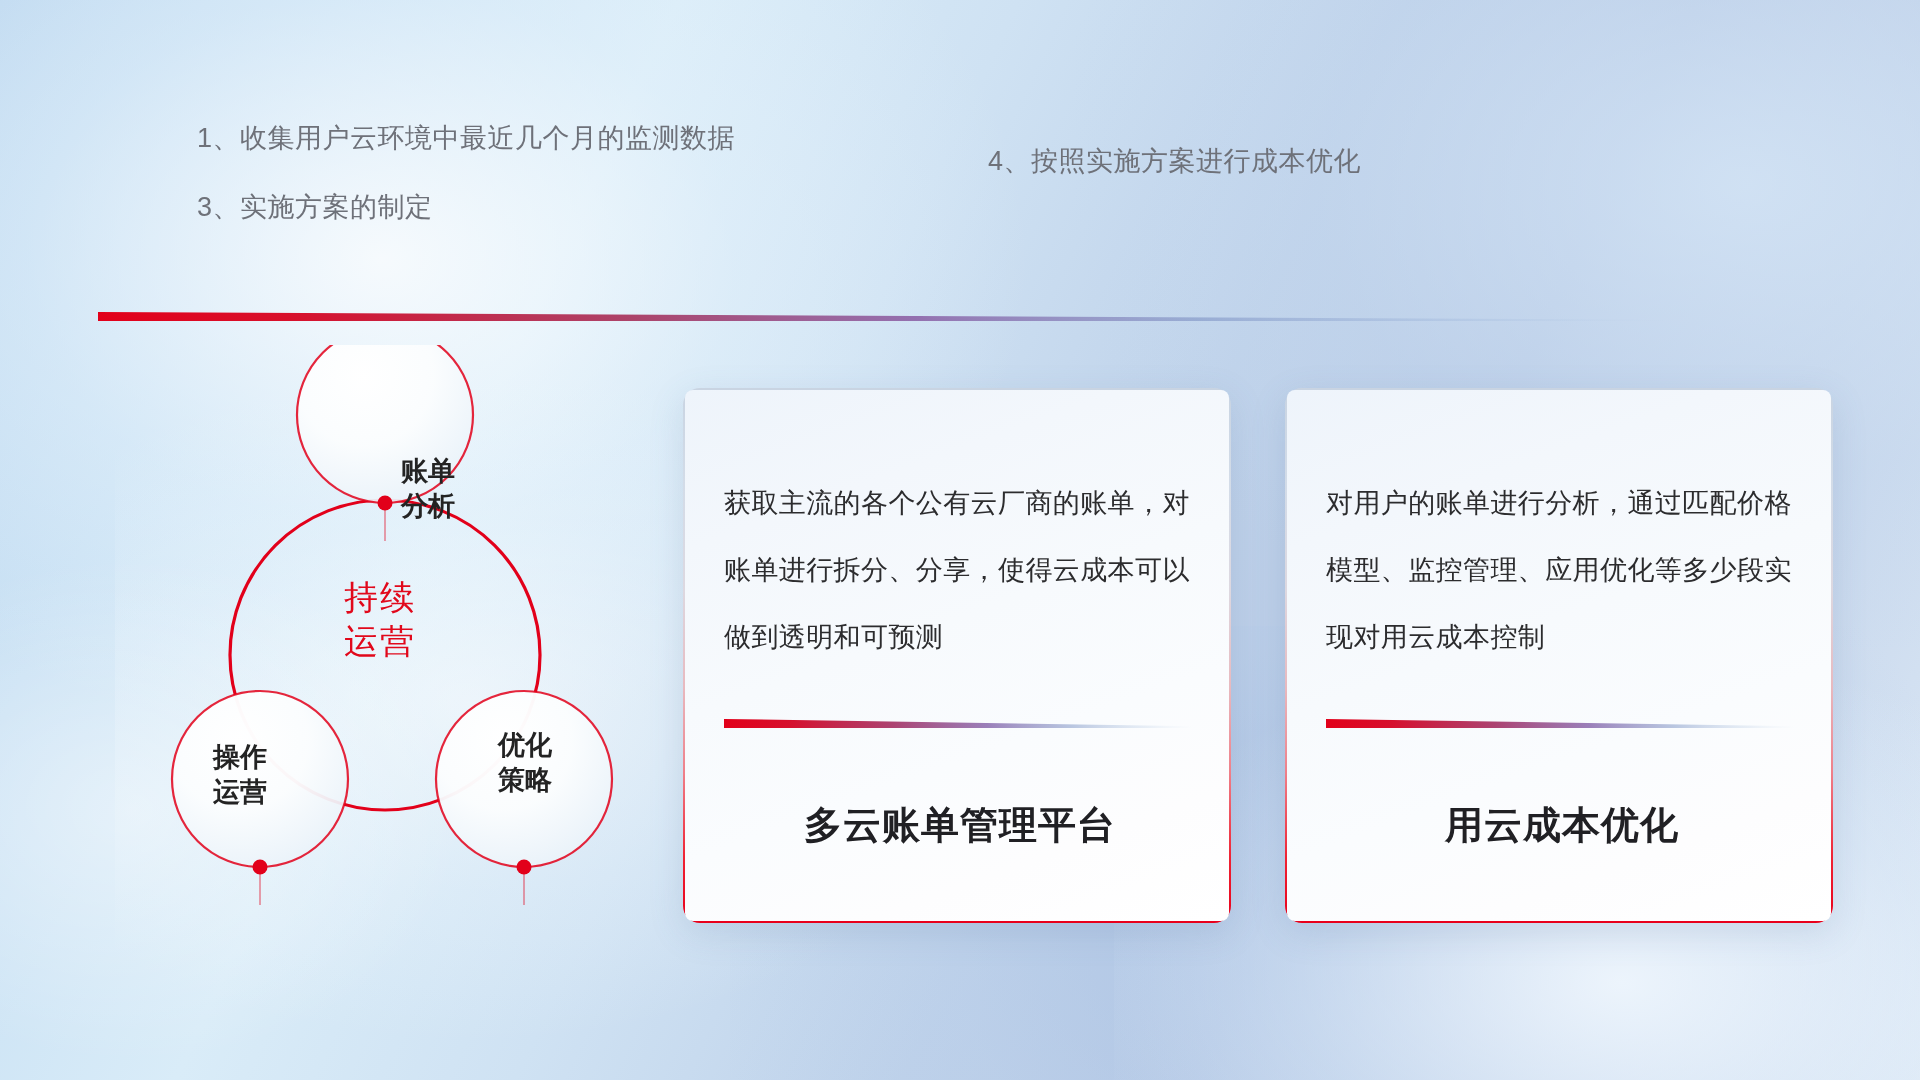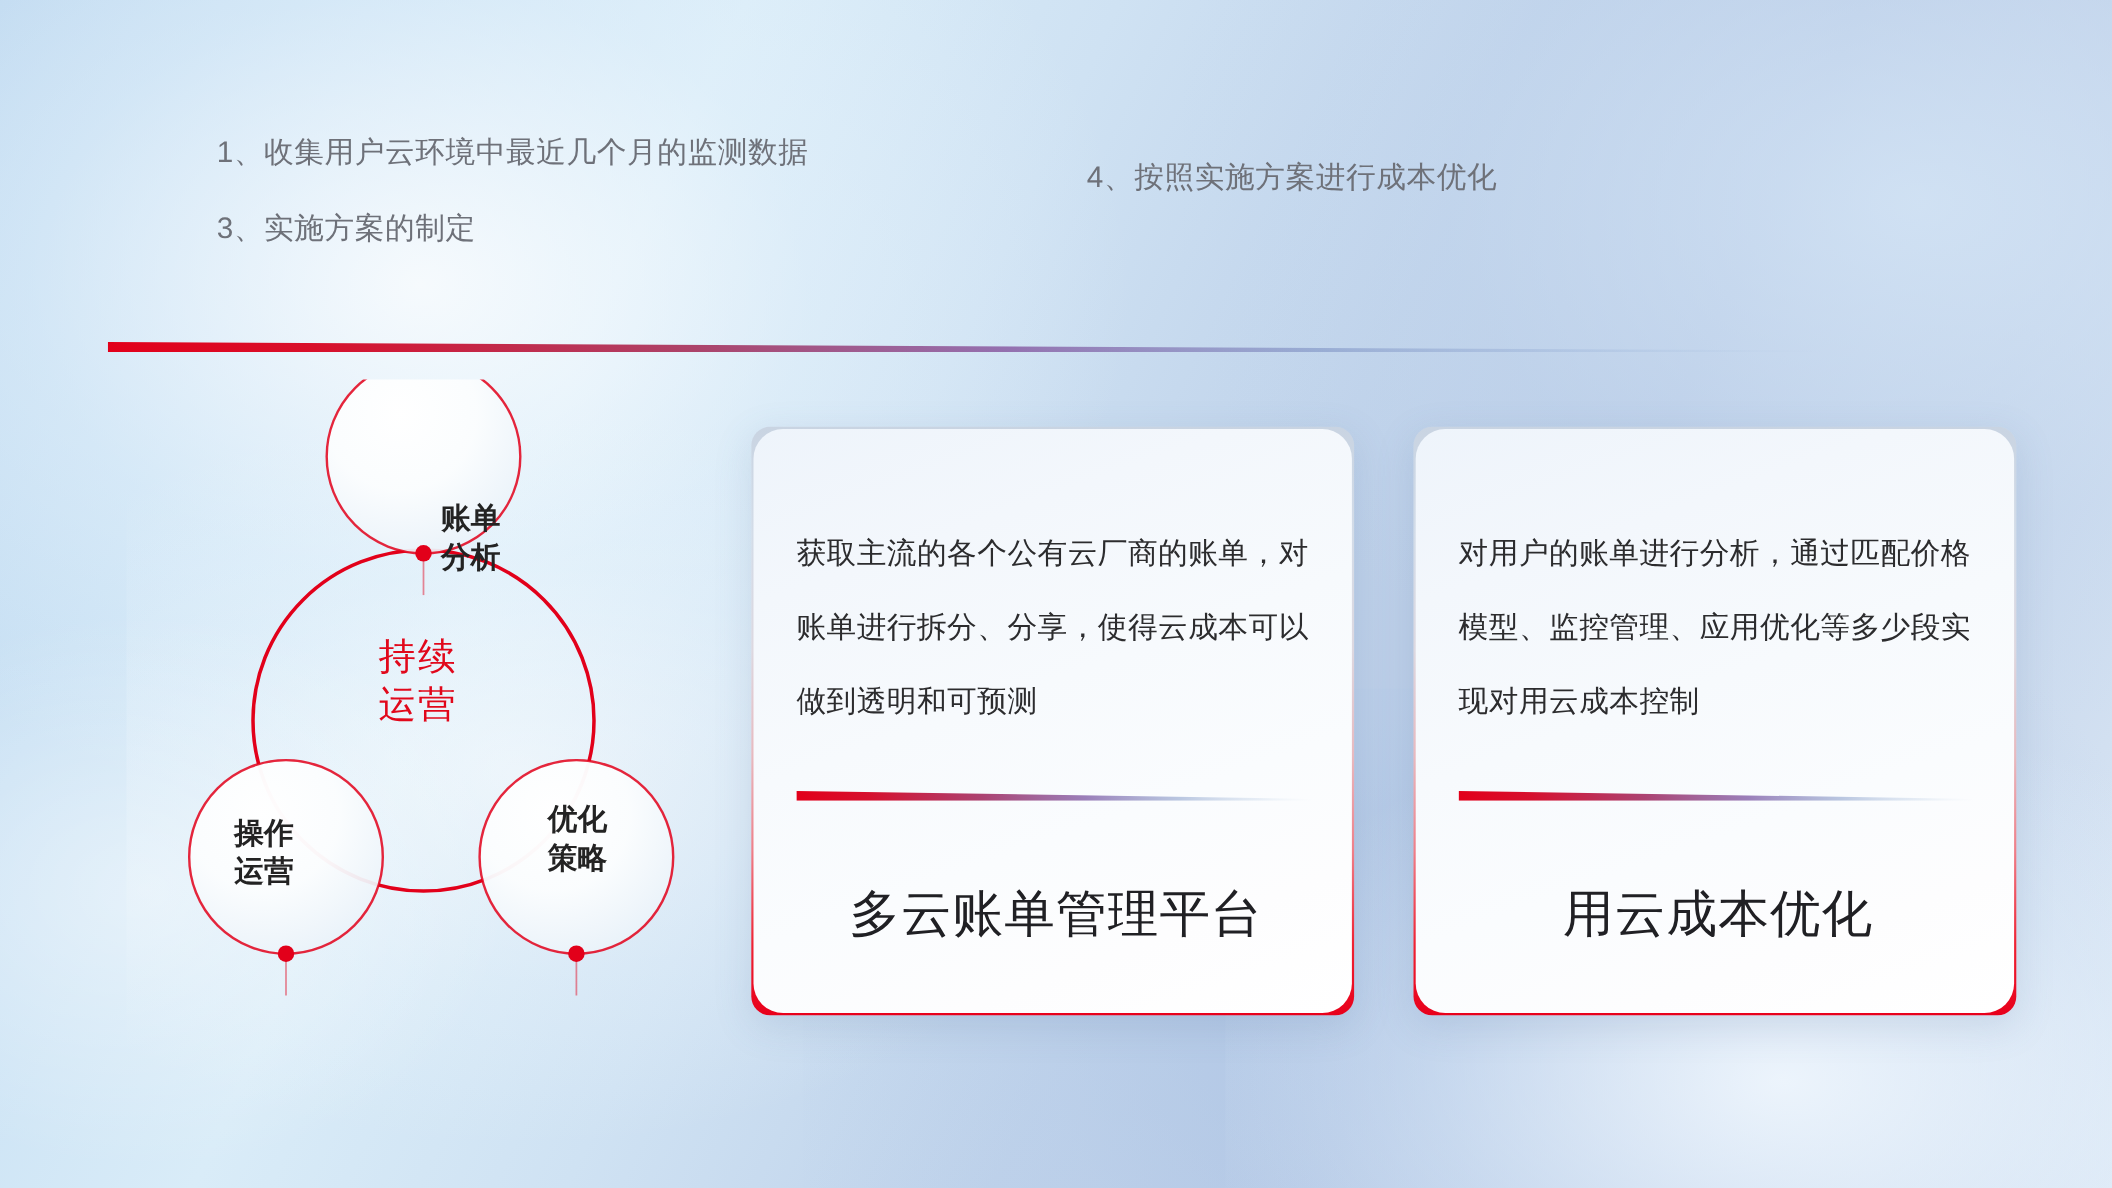--- a/index.html
+++ b/index.html
@@ -89,38 +89,38 @@
   
   .card{
     position:absolute; top:388px; width:548px; height:535px;
     border-radius:17px; padding:2px;
     background:linear-gradient(180deg,
         #c9d4e2 0%, #d3dce8 18%, #ddd8e0 38%,
         #e8b9bf 56%, #ef7f89 72%, #ef2233 88%, #e8001b 100%);
     box-shadow:0 10px 34px rgba(90,120,160,.17);
   }
   .card-inner{
-    width:100%; height:100%; border-radius:27px;
+    width:100%; height:100%; border-radius:8px;
     background:linear-gradient(160deg,
         #eef4fb 0%, #f3f7fc 22%, #f7fafd 45%,
         #fafcfe 65%, #fdfdfe 82%, #ffffff 100%);
     position:relative; overflow:hidden;
   }
   #card-1{ left:683px; }
   #card-2{ left:1285px; }
 
   .card-body{
     position:absolute; left:39px; top:80px; width:470px;
     color:#2c2c2e; font-size:27px; line-height:2.48; letter-spacing:.4px;
   }
   .card-rule{ position:absolute; left:39px; top:327px; width:470px; height:11px; }
   .card-rule svg{ display:block; width:100%; height:100%; }
   .card-title{
     position:absolute; left:39px; top:410px; width:472px;
-    text-align:center; color:#202024; font-size:46px; font-weight:normal;
+    text-align:center; color:#202024; font-size:38px; font-weight:bold;
     letter-spacing:1px; white-space:nowrap;
   }
 </style>
 </head>
 <body>
 
 <div id="bg">
   <div class="bg-base"></div>
   <div class="bg-glow-c"></div>
   <div class="bg-glow-a"></div>

